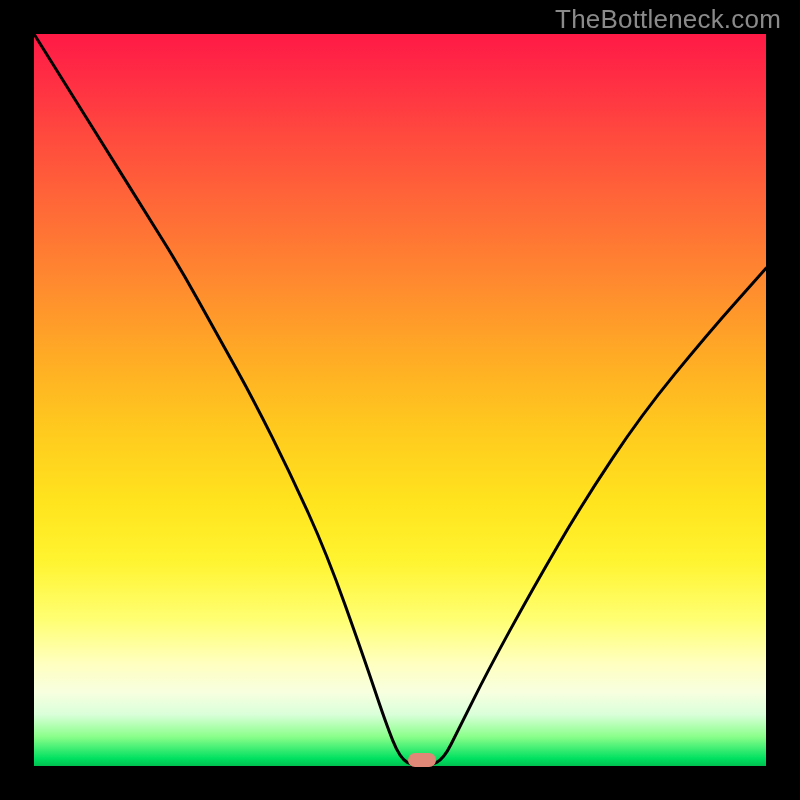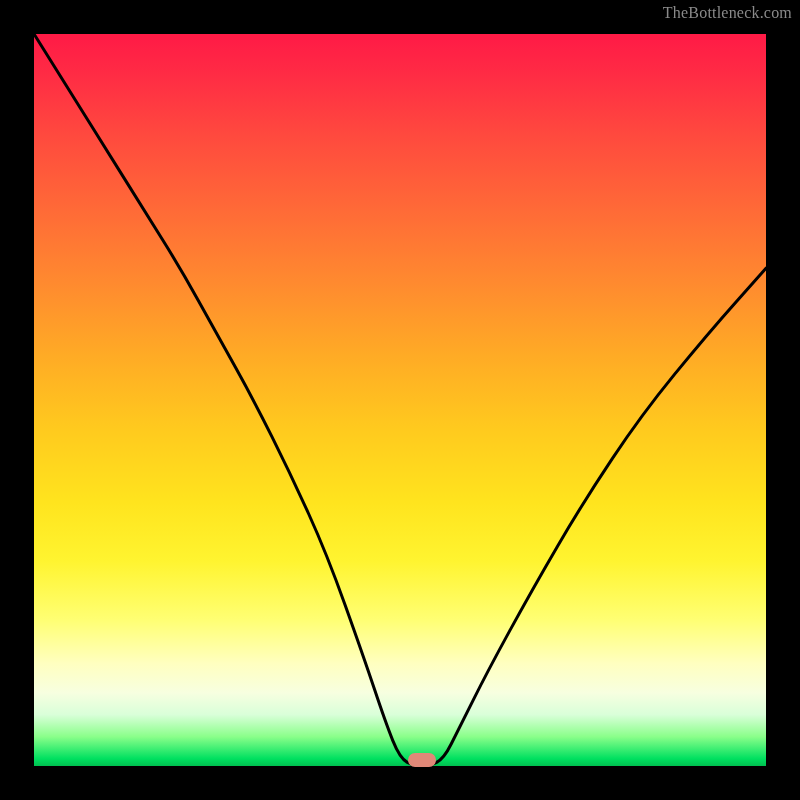--- a/index.html
+++ b/index.html
@@ -56,27 +56,26 @@
     position: absolute;
     width: 28px;
     height: 14px;
     border-radius: 8px;
     background: #e08878;  
     transform: translate(-50%, -50%);
   }
   .watermark {
     position: absolute;
     top: 4px;
-    right: 8px;
+    right: 19px;
     color: #8a8a8a;
-    font-size: 16px;
+    font-size: 26px;
     letter-spacing: 0.2px;
     font-weight: 400;
     user-select: none;
-    font-family: Liberation Serif, serif;
   }
 </style>
 </head>
 <body>
 
 <div class="frame">
 
   <div class="watermark">TheBottleneck.com</div>
 
   <div class="plot-area">

